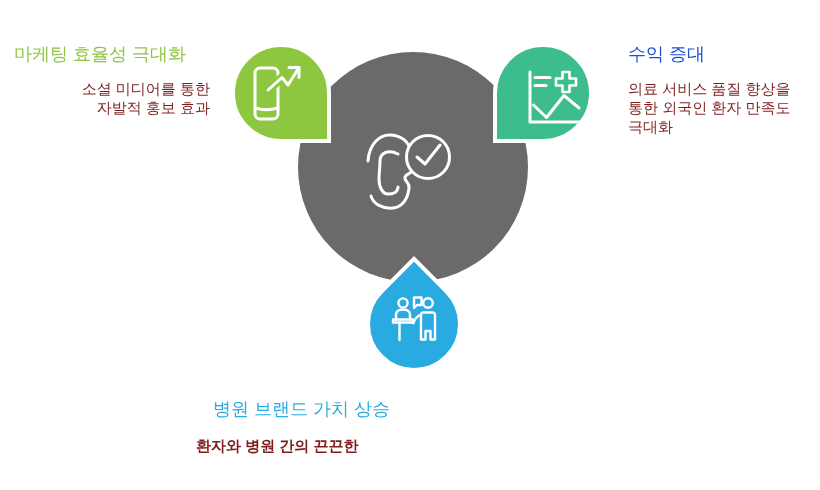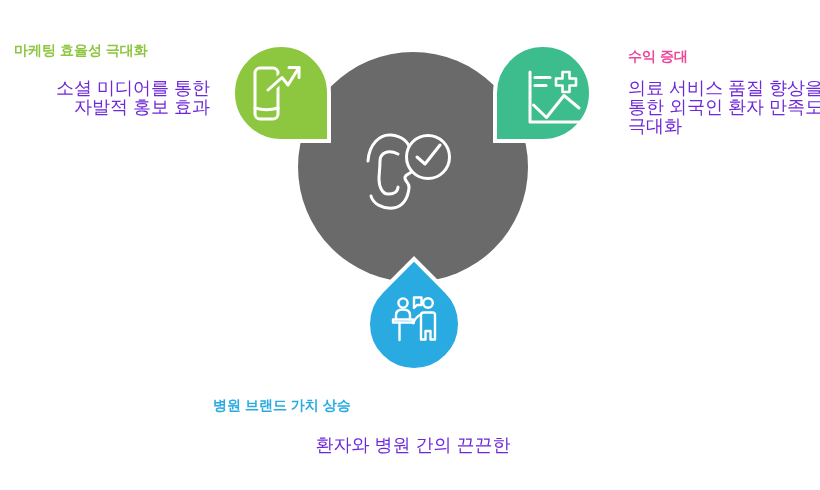--- a/index.html
+++ b/index.html
@@ -32,28 +32,28 @@
   }
   .drop-blue-inner{
     position:absolute;inset:0;transform:rotate(-45deg);
     display:flex;align-items:center;justify-content:center;
   }
   .drop-blue-inner svg{transform:translate(1px,-6px);}
   .drop-lime svg{position:absolute;left:16px;top:14px;}
   .drop-emerald svg{position:absolute;left:30px;top:23px;}
 
   
-  .title{font-size:14px;font-weight:bold;letter-spacing:0px;}
-  .desc{font-size:18px;line-height:19px;color:#6d28d9;}
+  .title{font-size:18px;font-weight:normal;letter-spacing:0px;}
+  .desc{font-size:15px;line-height:19px;color:#7f1d1d;}
   .block-marketing-title{position:absolute;left:14px;top:42px;color:#8dc63f;}
   .block-marketing-desc{position:absolute;left:0;top:79px;width:210px;text-align:right;}
-  .block-revenue-title{position:absolute;left:628px;top:48px;color:#ec4899;}
+  .block-revenue-title{position:absolute;left:628px;top:42px;color:#1d4ed8;}
   .block-revenue-desc{position:absolute;left:628px;top:79px;width:200px;text-align:left;}
   .block-brand-title{position:absolute;left:213px;top:397px;width:400px;text-align:left;color:#29abe2;}
-  .block-brand-desc{position:absolute;left:213px;top:436px;width:400px;text-align:center;}
+  .block-brand-desc{position:absolute;left:196px;top:436px;width:400px;text-align:left;font-weight:bold;}
 </style>
 </head>
 <body>
 
 <div class="stage">
 
   <div class="center-circle">
     <svg class="center-icon" width="95" height="95" viewBox="0 0 95 95" fill="none" stroke="#ffffff" stroke-width="3" stroke-linecap="round" stroke-linejoin="round">
       <path d="M8,31 C9,14 20,4 31,5 C42,6 49,12 50,20"></path>
       <path d="M38,24 C28,19 20,23 20,31 C20,38 19,44 19,49 C19,58 23,64 28,64 C33,64 38,62 38,57"></path>

